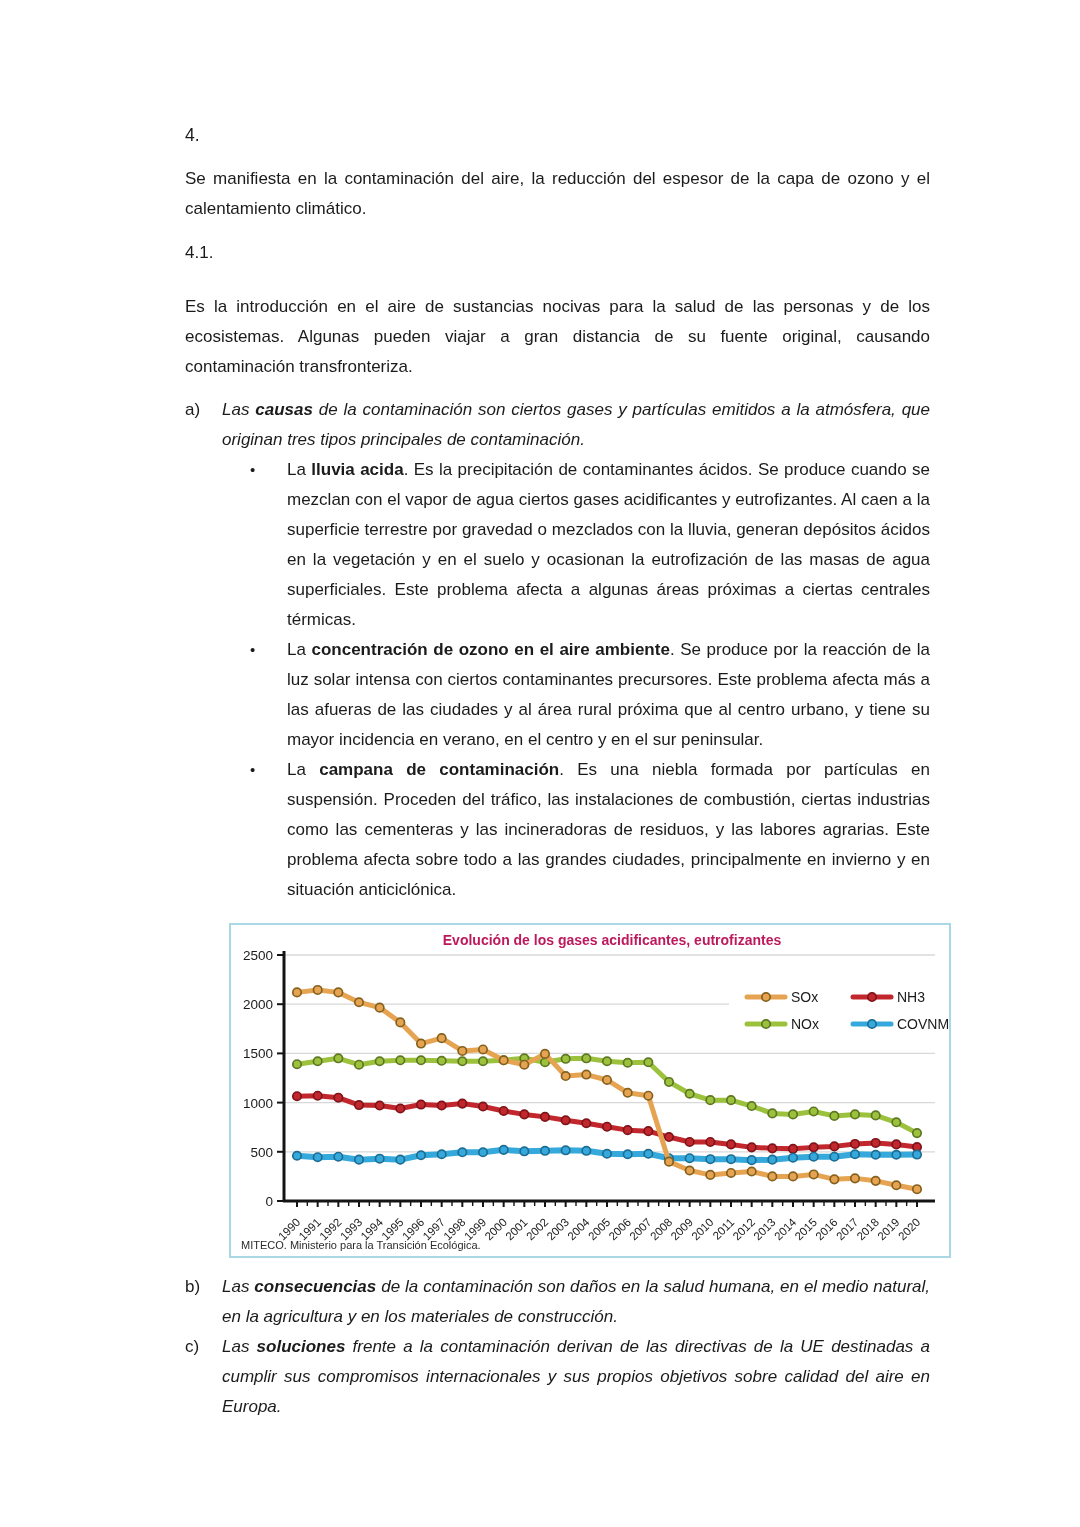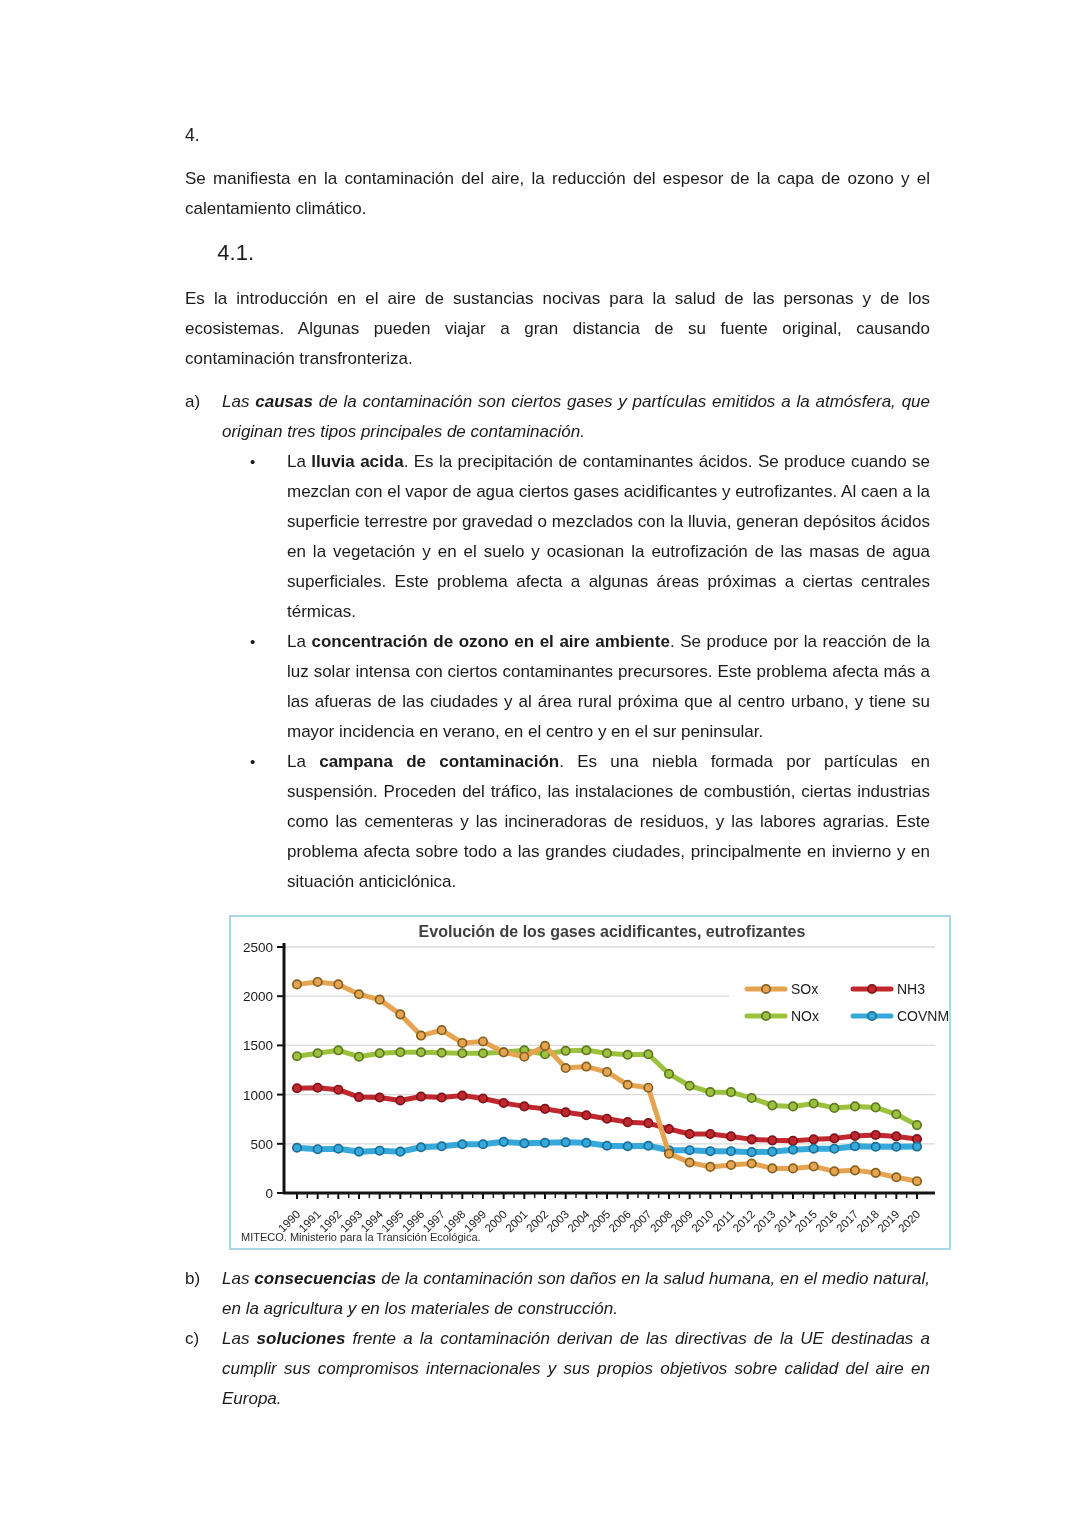--- a/index.html
+++ b/index.html
@@ -13,40 +13,40 @@
     color:#1b1b1b;
     background:#ffffff;
     overflow:hidden;
   }
   .h-row{display:flex;}
   .h-num{flex:none;}
   .h1 .h-num{width:37px;}
   .h2 .h-num{width:69px;}
   .h-label{text-decoration:underline;text-underline-offset:4px;}
   .h1{margin:0 0 14px 0;font-size:17.5px;}
-  .h2{margin:14px 0 16px 0;font-size:22px;text-align:right;}
+  .h2{margin:14px 0 24px 0;font-size:17px;}
   .para{margin:0 0 13px 0;text-align:justify;}
   .li{display:flex;margin:0;}
   .li-label{flex:none;width:37px;}
   .li-body{flex:1;text-align:justify;font-style:italic;}
   .bullet{display:flex;margin:0;padding-left:65px;}
   .bullet-dot{flex:none;width:37px;font-size:15px;}
   .bullet-body{flex:1;text-align:justify;}
   .b{font-weight:bold;}
   .chart-box{
     position:relative;
     margin:18px 0 14px 44px;
     width:722px;height:335px;
     box-sizing:border-box;
     border:2px solid #a9d7e6;
     background:#ffffff;
   }
   .chart-title{
     position:absolute;top:6px;left:56px;width:650px;
-    text-align:center;font-weight:bold;font-size:16px;line-height:18px;color:#404040;
+    text-align:center;font-weight:bold;font-size:14px;line-height:18px;color:#be185d;
   }
   .chart-source{
     position:absolute;left:10px;bottom:4px;
     font-size:11px;line-height:13px;color:#2b2b2b;
   }
   .chart-svg{position:absolute;top:0;left:0;}
 </style>
 </head>
 <body>
 

